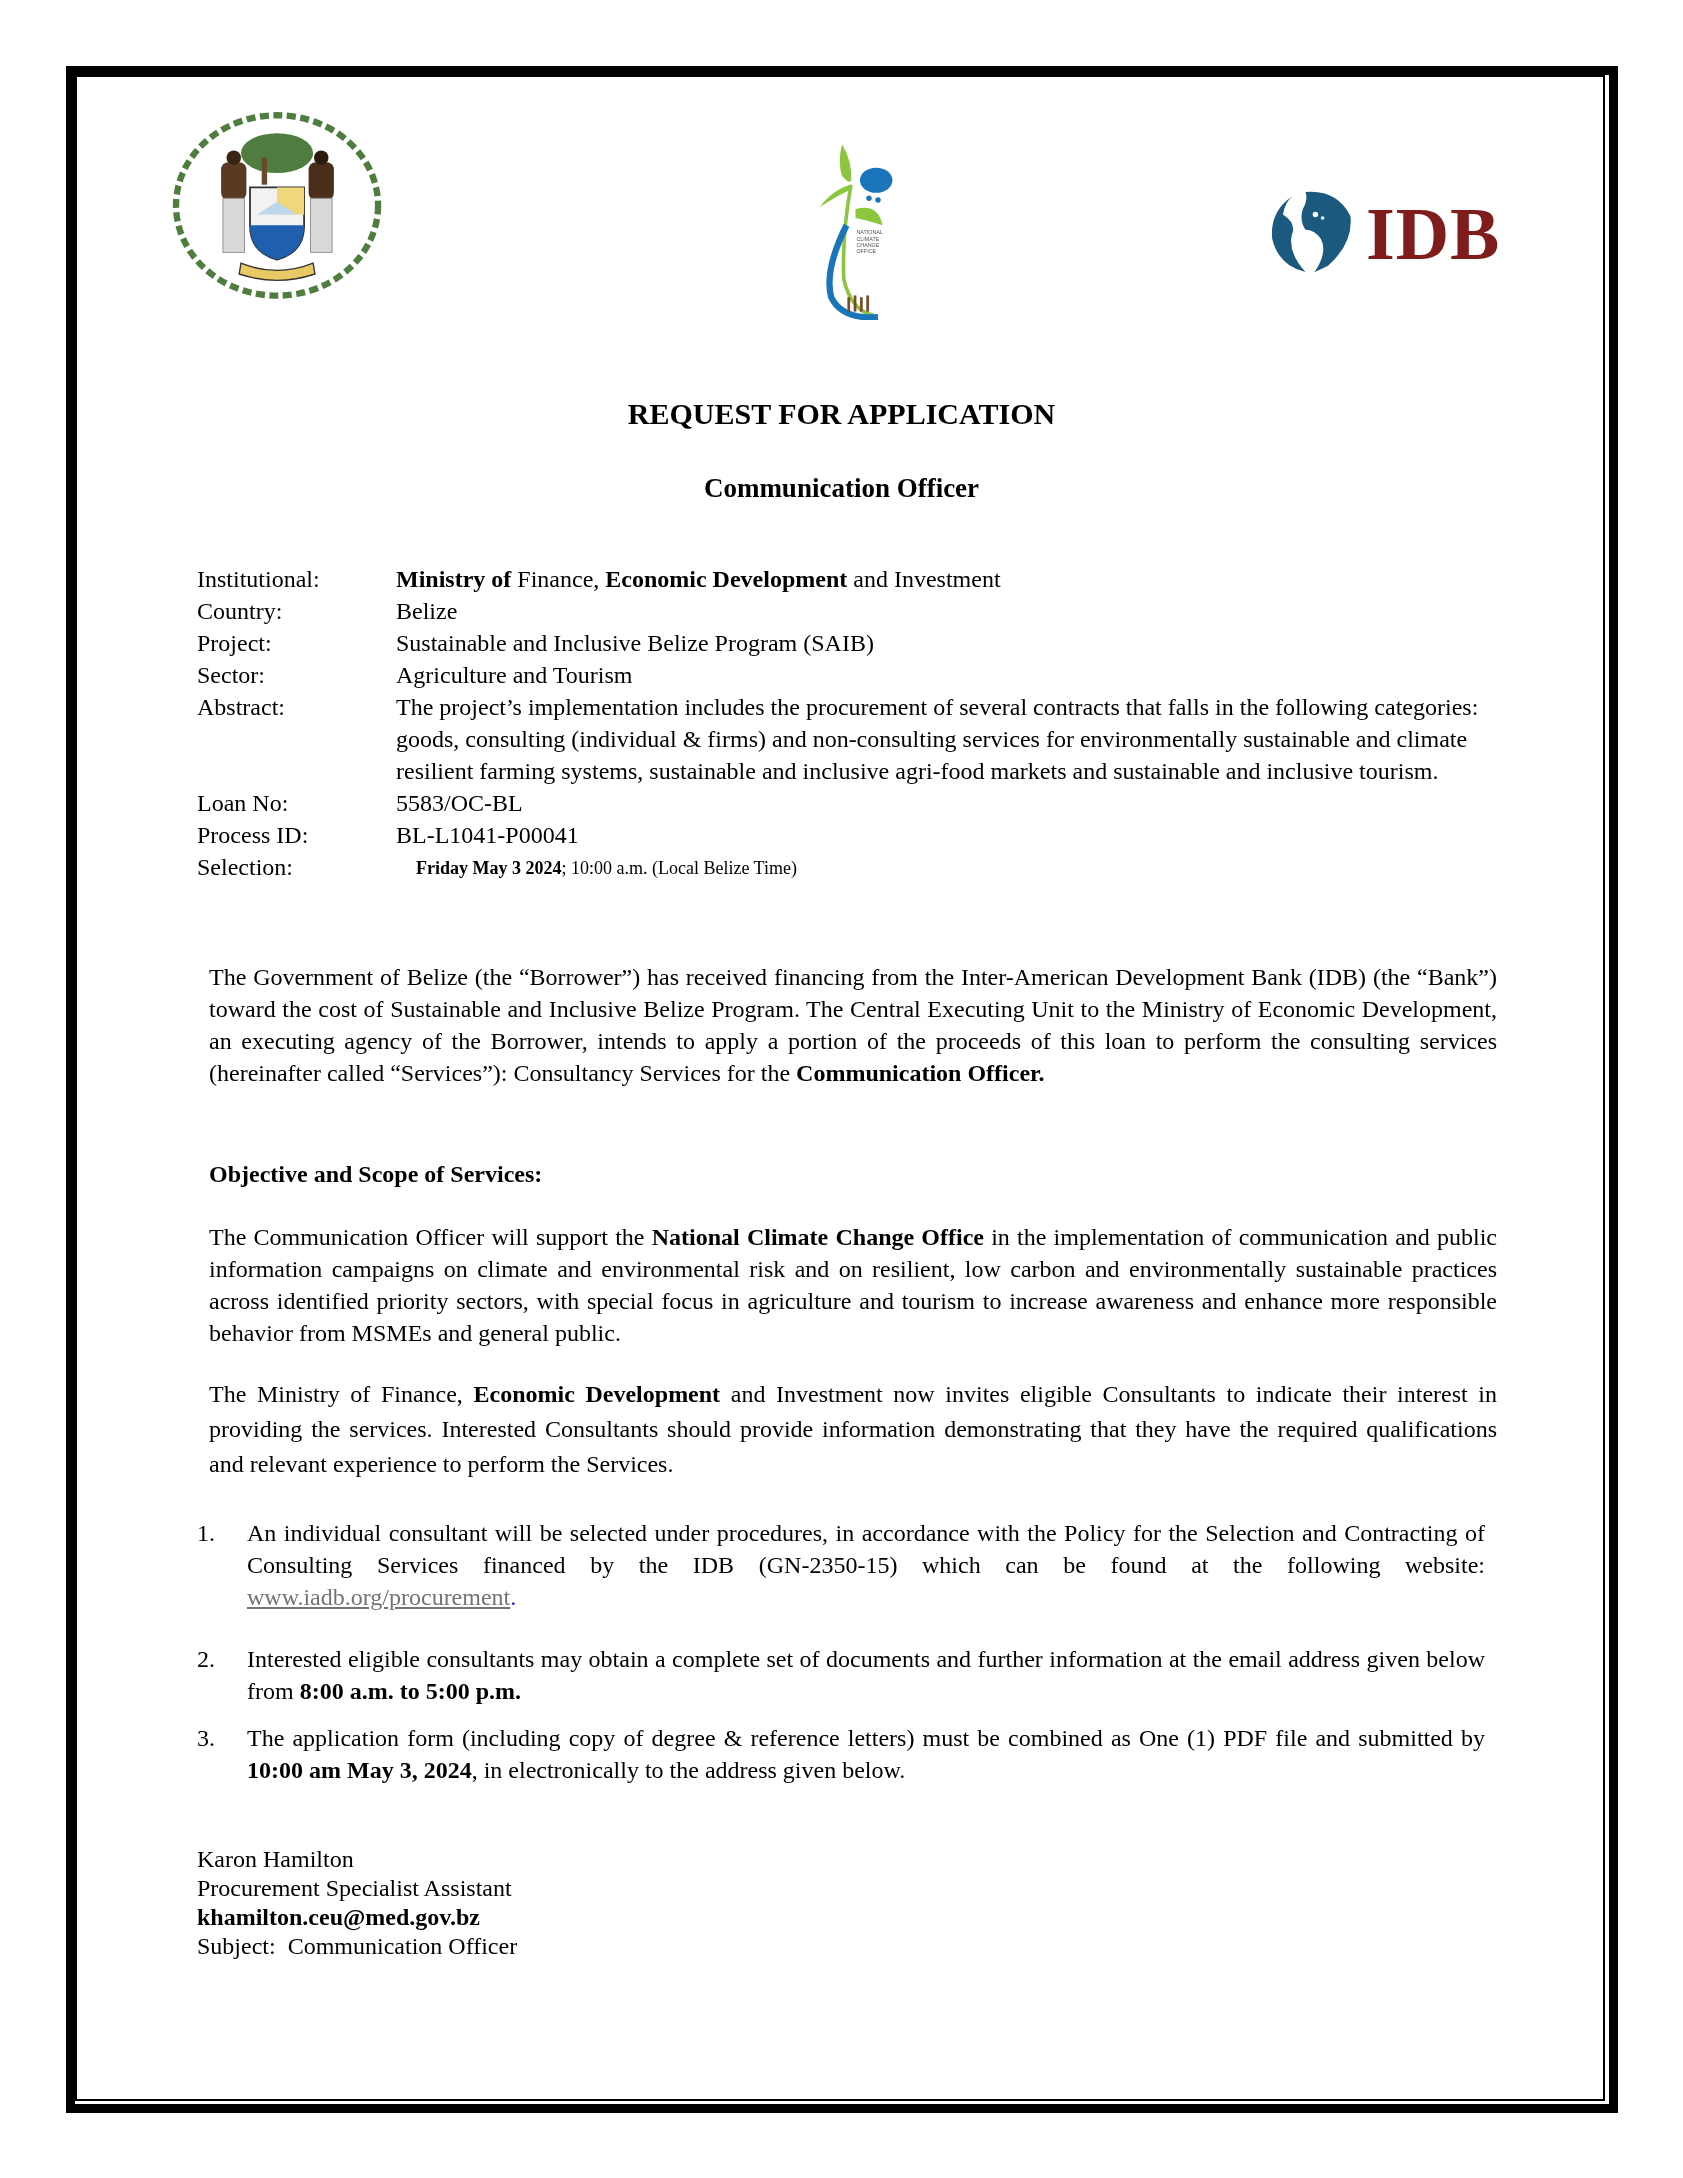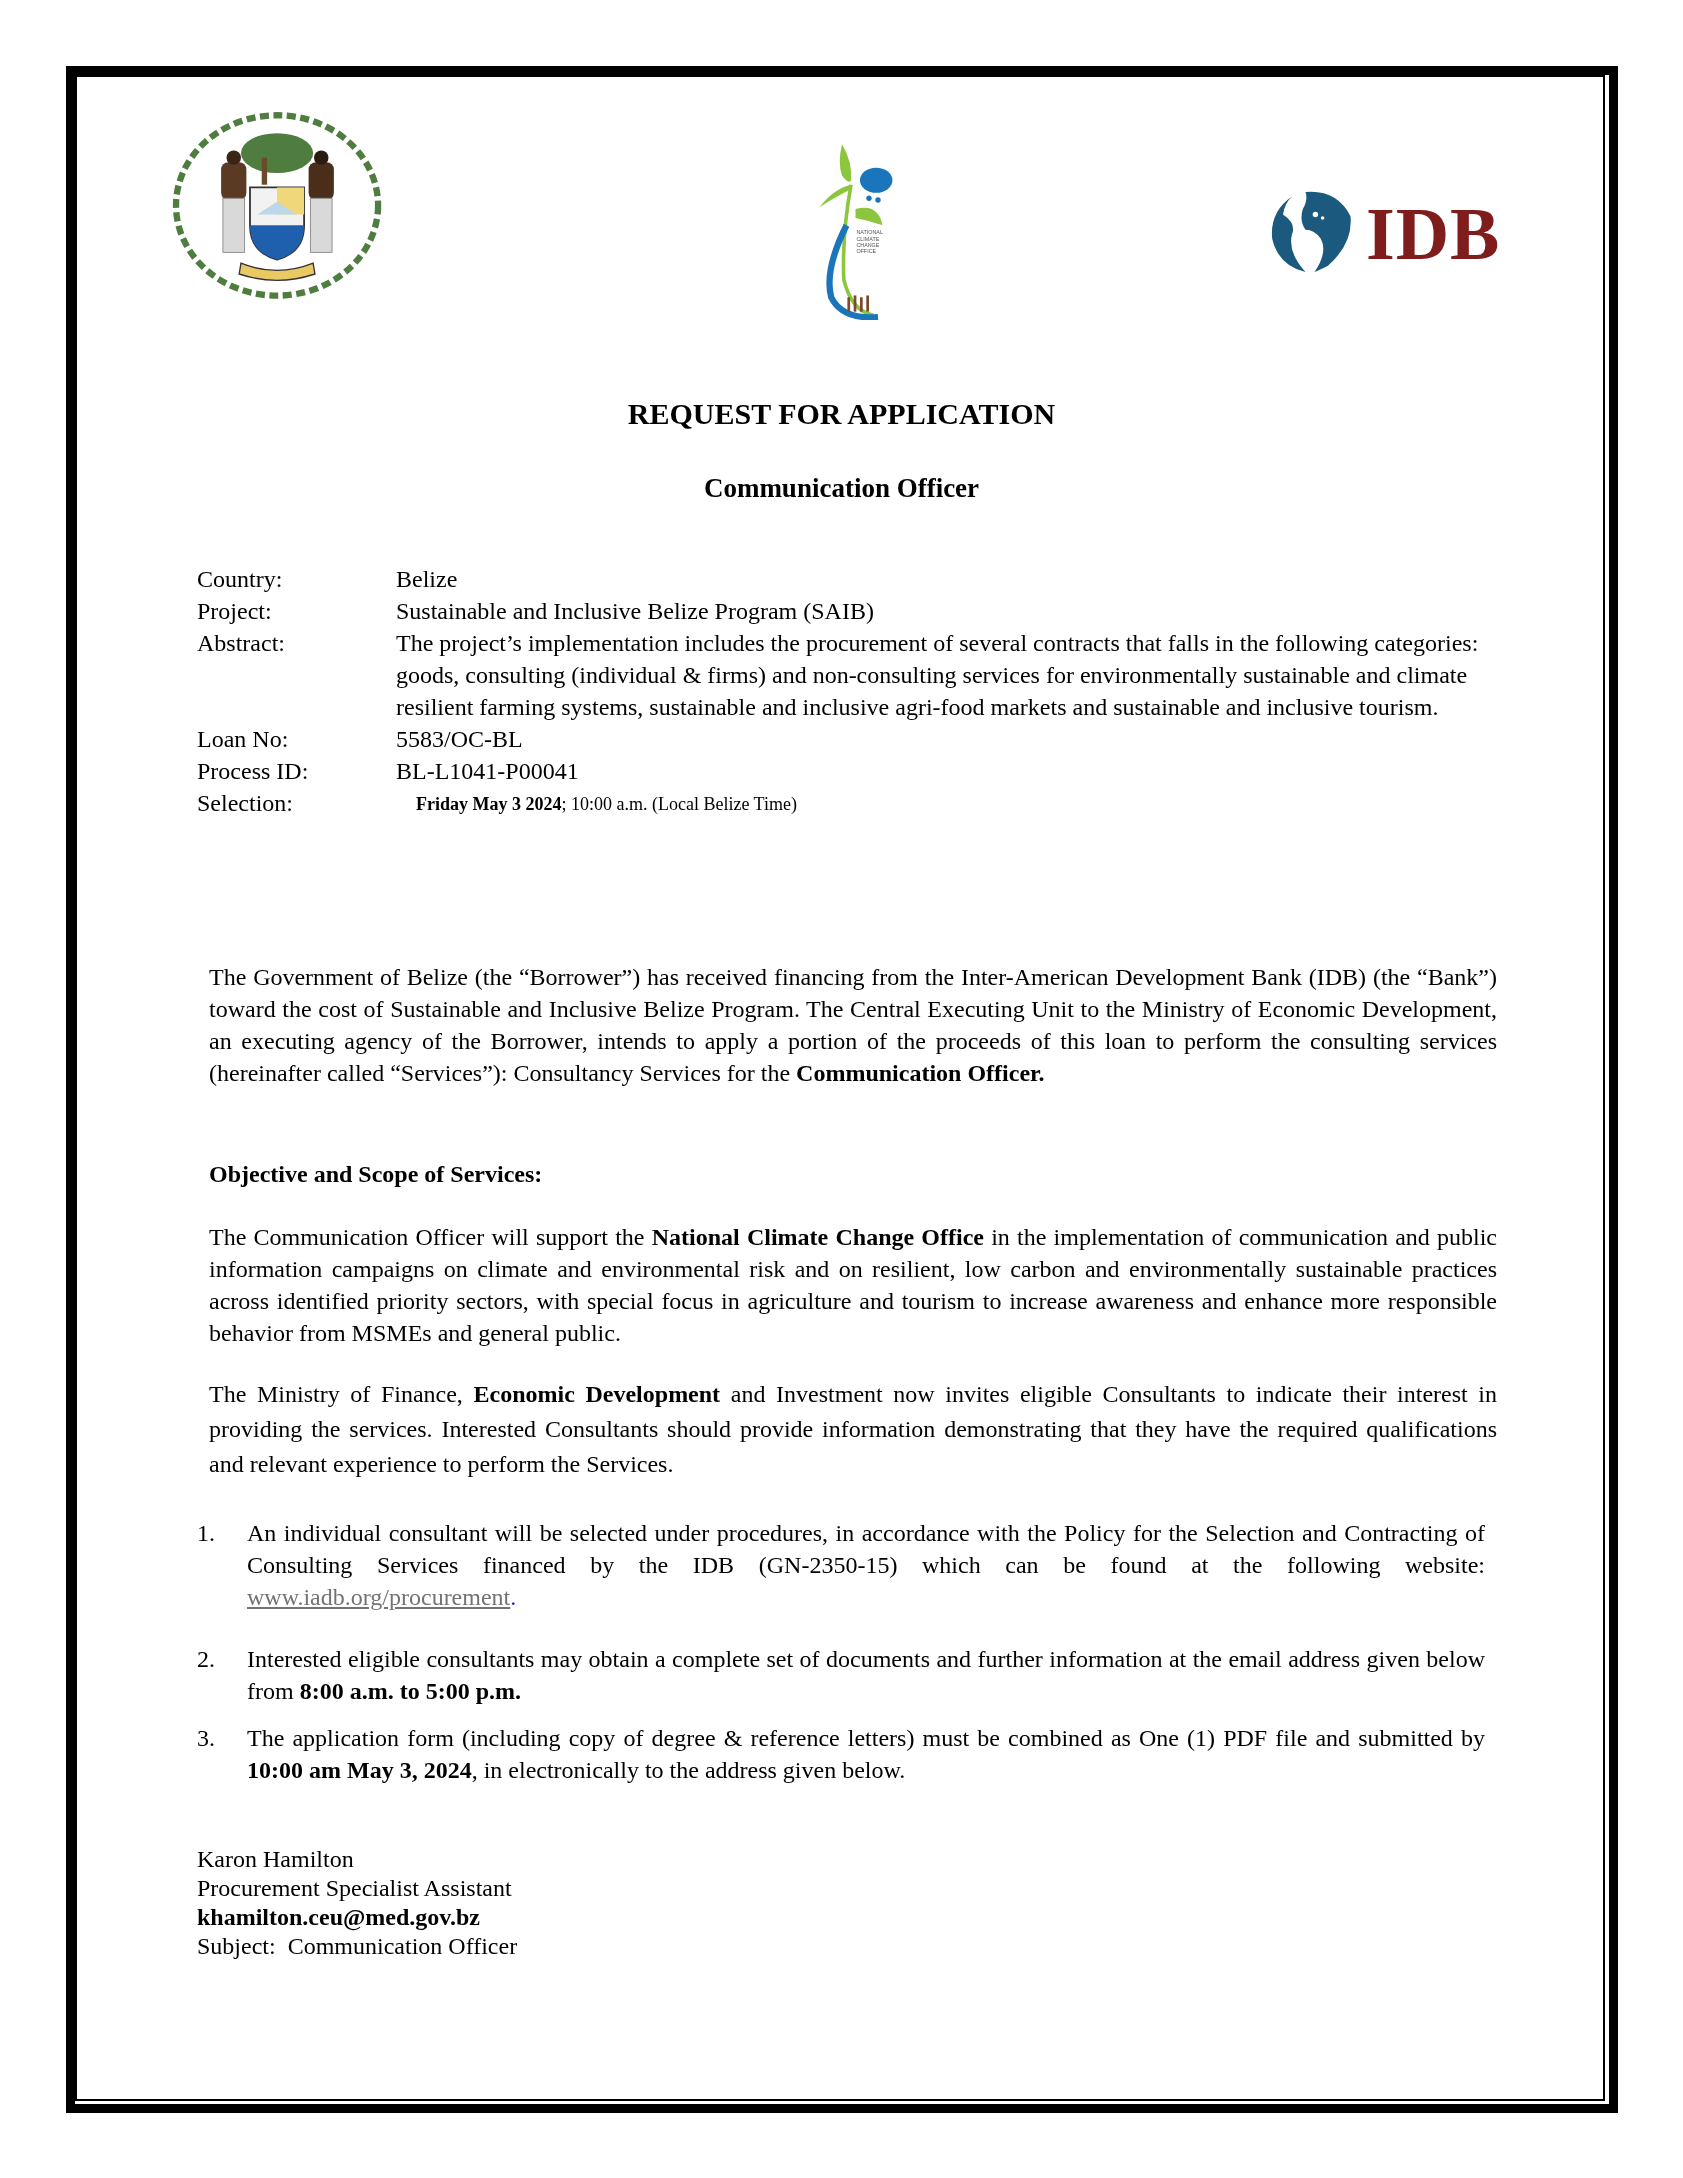--- a/index.html
+++ b/index.html
@@ -99,26 +99,34 @@
     <circle cx="64" cy="32" r="2" fill="#fff"></circle>
   </svg>
   <div class="idb-text">IDB</div>
 </div>
 
 <div class="abs title">REQUEST FOR APPLICATION</div>
 <div class="abs subtitle">Communication Officer</div>
 
 <div class="abs info-table">
   <div class="info-row">
+    <span class="info-label">Institutional:</span>
+    <span class="info-value"><b>Ministry of</b><span> Finance, </span><b>Economic Development</b><span> and Investment</span></span>
+  </div>
+  <div class="info-row">
     <span class="info-label">Country:</span>
     <span class="info-value">Belize</span>
   </div>
   <div class="info-row">
     <span class="info-label">Project:</span>
     <span class="info-value">Sustainable and Inclusive Belize Program (SAIB)</span>
+  </div>
+  <div class="info-row">
+    <span class="info-label">Sector:</span>
+    <span class="info-value">Agriculture and Tourism</span>
   </div>
   <div class="info-row">
     <span class="info-label">Abstract:</span>
     <span class="info-value">The project’s implementation includes the procurement of several contracts that falls in the following categories: goods, consulting (individual &amp; firms) and non-consulting services for environmentally sustainable and climate resilient farming systems, sustainable and inclusive agri-food markets and sustainable and inclusive tourism.</span>
   </div>
   <div class="info-row">
     <span class="info-label">Loan No:</span>
     <span class="info-value">5583/OC-BL</span>
   </div>
   <div class="info-row">

